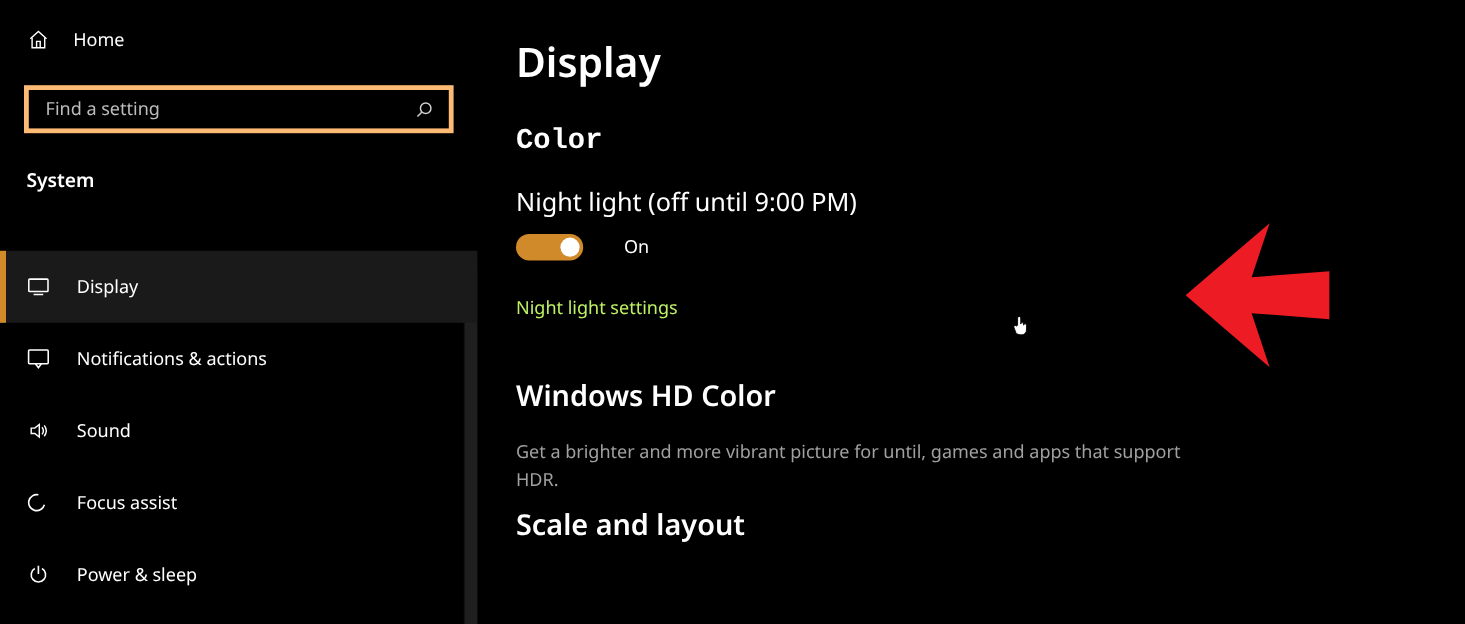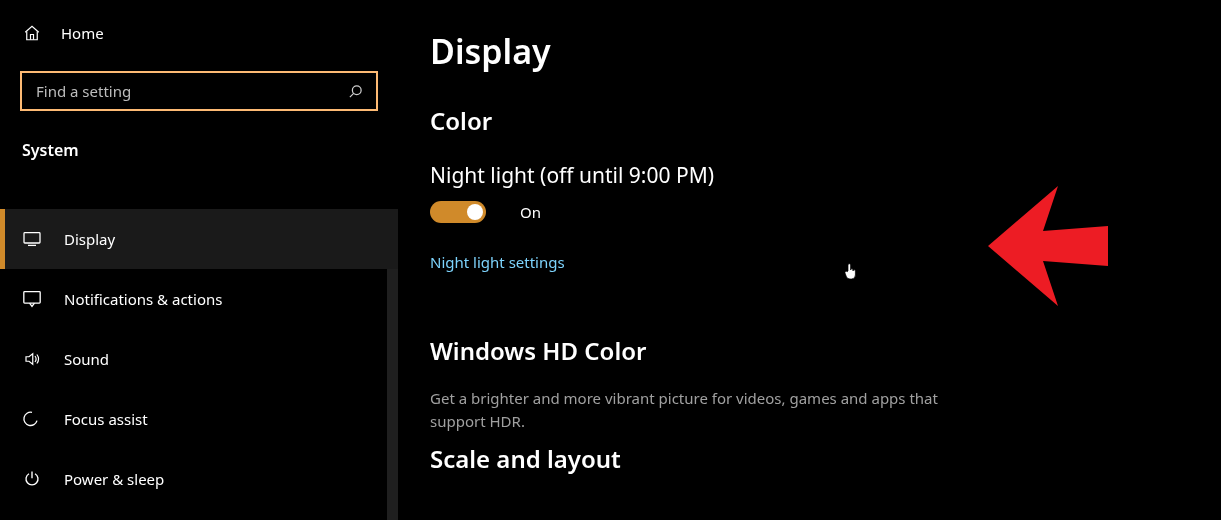--- a/index.html
+++ b/index.html
@@ -33,21 +33,21 @@
     margin-bottom: 22px;
     cursor: pointer;
   }
   .home-row .icon { width: 20px; height: 20px; display:flex; align-items:center; justify-content:center;}
   .home-row span.lbl { font-size: 15px; color:#fff; }
   .search-wrap {
     margin: 0 20px 28px 20px;
   }
   .search-box {
     position: relative;
-    border: 2px solid #fdba74;
+    border: 4px solid #fdba74;
     background: rgba(0,0,0,0.4);
     height: 40px;
     display:flex;
     align-items:center;
     padding: 0 40px 0 14px;
   }
   .search-box input {
     width: 100%;
     background: transparent;
     border: none;
@@ -129,20 +129,21 @@
   }
   .page-title {
     font-size: 34px;
     font-weight: 600;
     margin-bottom: 30px;
   }
   .subheading {
     font-size: 24px;
     font-weight: 600;
     margin-bottom: 24px;
+    font-family: Liberation Mono, monospace;
   }
   .setting-label {
     font-size: 21px;
     color:#fff;
     margin-bottom: 12px;
   }
   .toggle-row {
     display:flex;
     align-items:center;
     gap: 34px;
@@ -164,24 +165,24 @@
     height: 16px;
     border-radius: 50%;
     background:#fff;
   }
   .toggle-state {
     font-size: 15px;
     color:#fff;
   }
   .link-text {
     font-size: 15px;
-    color: #7dd3fc;
+    color: #bef264;
     cursor:pointer;
     display:inline-block;
-    margin-bottom: 62px;
+    margin-bottom: 46px;
   }
   .sub2 {
     font-size: 24px;
     font-weight: 600;
     margin-bottom: 20px;
   }
   .desc {
     font-size: 15px;
     color:#a0a0a0;
     max-width: 560px;
@@ -317,21 +318,21 @@
     <div class="toggle-row">
       <div class="toggle">
         <div class="knob"></div>
       </div>
       <span class="toggle-state">On</span>
     </div>
 
     <span class="link-text">Night light settings</span>
 
     <h2 class="sub2">Windows HD Color</h2>
-    <p class="desc">Get a brighter and more vibrant picture for videos, games and apps that support HDR.</p>
+    <p class="desc">Get a brighter and more vibrant picture for until, games and apps that support HDR.</p>
 
     <h2 class="sub3-cut">Scale and layout</h2>
 
     
     <div class="arrow">
       <svg width="120" height="140" viewBox="0 0 120 140">
         <polygon points="0,70 70,10 55,55 120,50 120,90 55,85 70,130" fill="#ed1c24"></polygon>
       </svg>
     </div>
 

